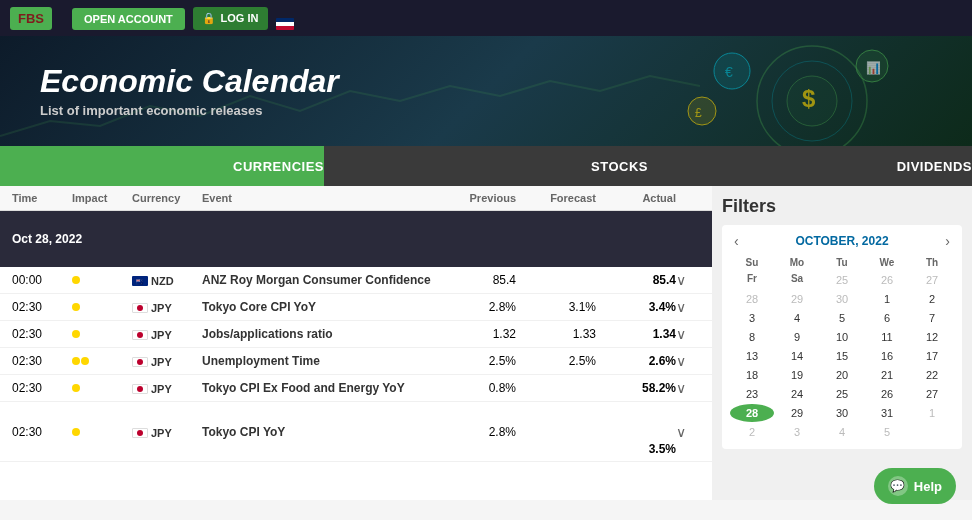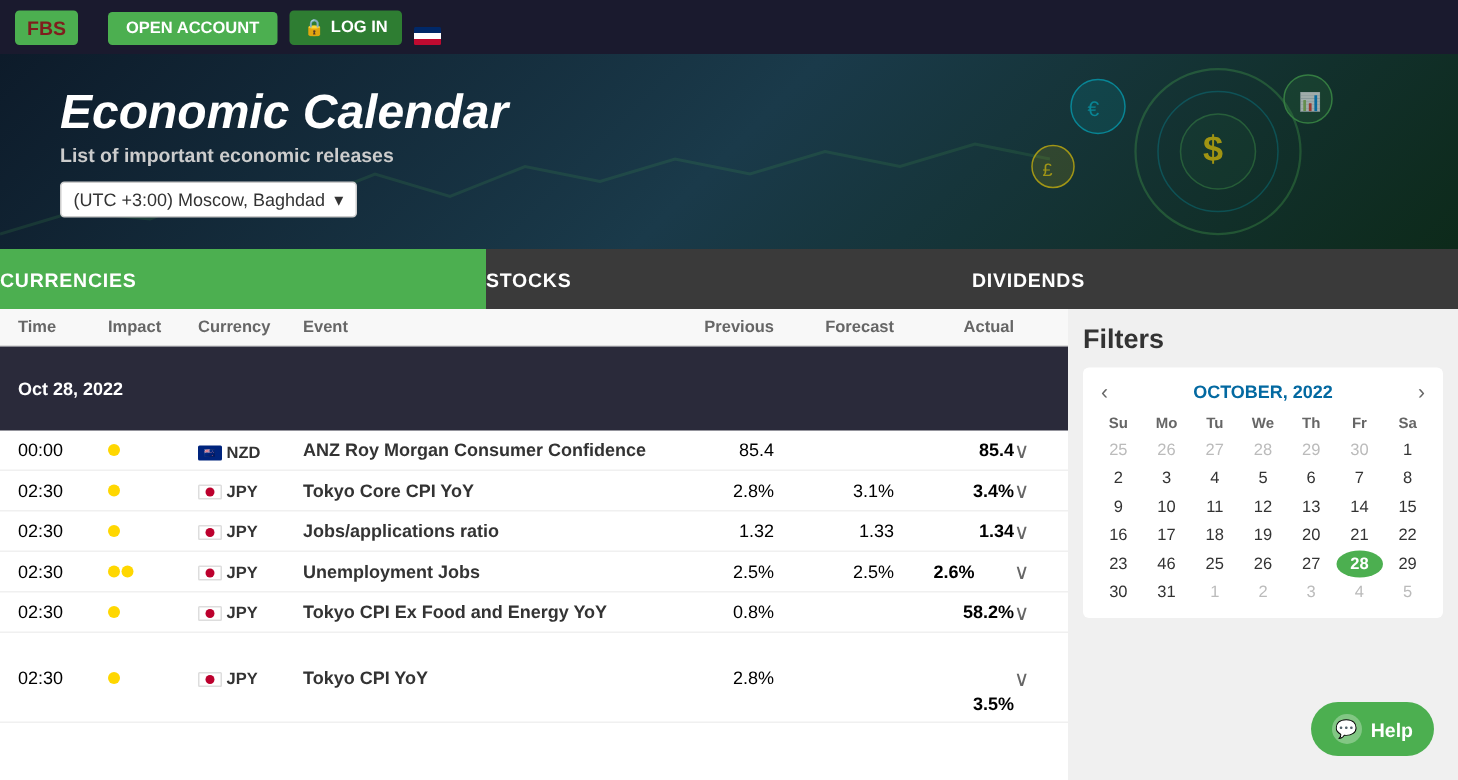--- a/index.html
+++ b/index.html
@@ -67,21 +67,21 @@
     .flag-icon {
       width: 18px;
       height: 12px;
       background: linear-gradient(180deg, #002868 33%, #fff 33%, #fff 66%, #bf0a30 66%);
       border-radius: 1px;
     }
 
     
     .hero {
       background: linear-gradient(135deg, #0d1b2a 0%, #1a3a4a 50%, #0d2a1a 100%);
-      height: 130px;
+      height: 110px;
       position: relative;
       display: flex;
       align-items: center;
       padding: 20px 40px;
       overflow: hidden;
     }
     .hero-bg-chart {
       position: absolute;
       bottom: 0;
       left: 0;
@@ -120,21 +120,21 @@
     
     .tabs-bar {
       display: flex;
       background: #2a2a2a;
       height: 40px;
     }
     .tab {
       flex: 1;
       display: flex;
       align-items: center;
-      justify-content: flex-start;
+      justify-content: flex-end;
       font-size: 13px;
       font-weight: 700;
       text-transform: uppercase;
       cursor: pointer;
       color: #fff;
       letter-spacing: 0.5px;
     }
     .tab.active {
       background: #4caf50;
     }
@@ -270,21 +270,21 @@
       color: #0369a1;
     }
     .cal-nav {
       cursor: pointer;
       color: #666;
       font-size: 14px;
       padding: 0 4px;
     }
     .cal-grid {
       display: grid;
-      grid-template-columns: repeat(7, 1fr);
+      grid-template-columns: repeat(5, 1fr);
       gap: 1px;
       text-align: center;
     }
     .cal-day-header {
       font-weight: 700;
       color: #666;
       font-size: 10px;
       padding: 2px 0;
     }
     .cal-day {
@@ -358,24 +358,20 @@
   </div>
 </nav>
 
 <div class="hero">
   <svg class="hero-bg-chart" viewBox="0 0 700 80" preserveAspectRatio="none">
     <polyline points="0,70 50,55 100,60 150,40 200,50 250,30 300,45 350,25 400,35 450,20 500,30 550,15 600,25 650,10 700,20" fill="none" stroke="#4caf50" stroke-width="2" opacity="0.5"></polyline>
   </svg>
   <div class="hero-content">
     <div class="hero-title">Economic Calendar</div>
     <div class="hero-subtitle">List of important economic releases</div>
-    <div class="hero-timezone">
-      <span>(UTC +3:00) Moscow, Baghdad</span>
-      <span>▾</span>
-    </div>
   </div>
 
   <div style="position:absolute; right:60px; top:5px; width:240px; height:120px; opacity:0.6;">
     <svg viewBox="0 0 240 120" width="240" height="120">
       <circle cx="140" cy="60" r="55" fill="none" stroke="#4caf50" stroke-width="1.5" opacity="0.5"></circle>
       <circle cx="140" cy="60" r="40" fill="none" stroke="#00bcd4" stroke-width="1" opacity="0.4"></circle>
       <circle cx="140" cy="60" r="25" fill="rgba(76,175,80,0.15)" stroke="#4caf50" stroke-width="1" opacity="0.6"></circle>
       <text x="130" y="66" fill="#ffd700" font-size="24" font-weight="bold">$</text>
 
       <circle cx="60" cy="30" r="18" fill="rgba(0,188,212,0.2)" stroke="#00bcd4" stroke-width="1"></circle>
@@ -471,24 +467,24 @@
     <div class="col-time">02:30</div>
     <div class="col-impact"><span class="impact-dot impact-medium" style="margin-right:1px;"></span><span class="impact-dot impact-medium" style="margin-right:1px;"></span></div>
     <div class="col-currency">
       <span class="currency-flag">
         <span class="flag-jp">
                 <span class="flag-jp-circle"></span>
               </span>
         <span style="font-weight:600; font-size:11px; color:#333;">JPY</span>
       </span>
     </div>
-    <div class="col-event event-name">Unemployment Jobs</div>
+    <div class="col-event event-name">Unemployment Time</div>
     <div class="col-previous" style="text-align:right;">2.5%</div>
     <div class="col-forecast" style="text-align:right;">2.5%</div>
-    <div class="col-actual" style="text-align:center; font-weight:700;">2.6%</div>
+    <div class="col-actual" style="text-align:right; font-weight:700;">2.6%</div>
     <div class="col-expand expand-btn">∨</div>
   </div>
         <div class="data-row">
     <div class="col-time">02:30</div>
     <div class="col-impact"><span class="impact-dot impact-low" style="margin-right:1px;"></span></div>
     <div class="col-currency">
       <span class="currency-flag">
         <span class="flag-jp">
                 <span class="flag-jp-circle"></span>
               </span>
@@ -560,21 +556,21 @@
           <div class="cal-day">14</div>
           <div class="cal-day">15</div>
           <div class="cal-day">16</div>
           <div class="cal-day">17</div>
           <div class="cal-day">18</div>
           <div class="cal-day">19</div>
           <div class="cal-day">20</div>
           <div class="cal-day">21</div>
           <div class="cal-day">22</div>
           <div class="cal-day">23</div>
-          <div class="cal-day">46</div>
+          <div class="cal-day">24</div>
           <div class="cal-day">25</div>
           <div class="cal-day">26</div>
           <div class="cal-day">27</div>
           <div class="cal-day today-highlight">28</div>
           <div class="cal-day">29</div>
           <div class="cal-day">30</div>
           <div class="cal-day">31</div>
           <div class="cal-day other-month">1</div>
           <div class="cal-day other-month">2</div>
           <div class="cal-day other-month">3</div>

